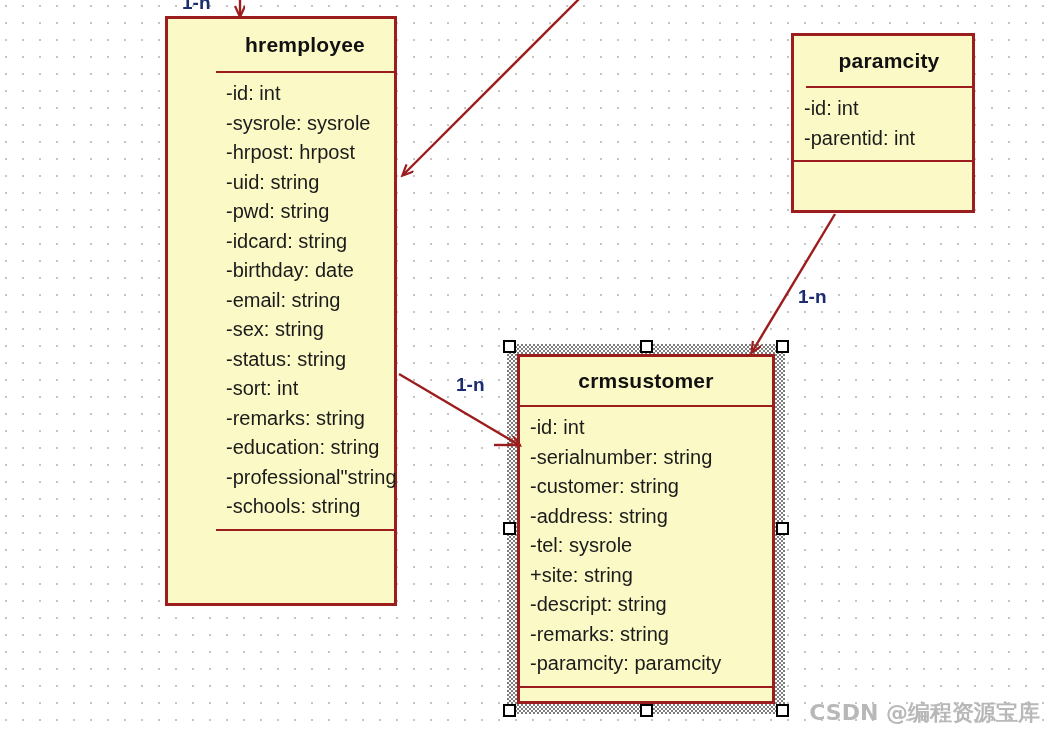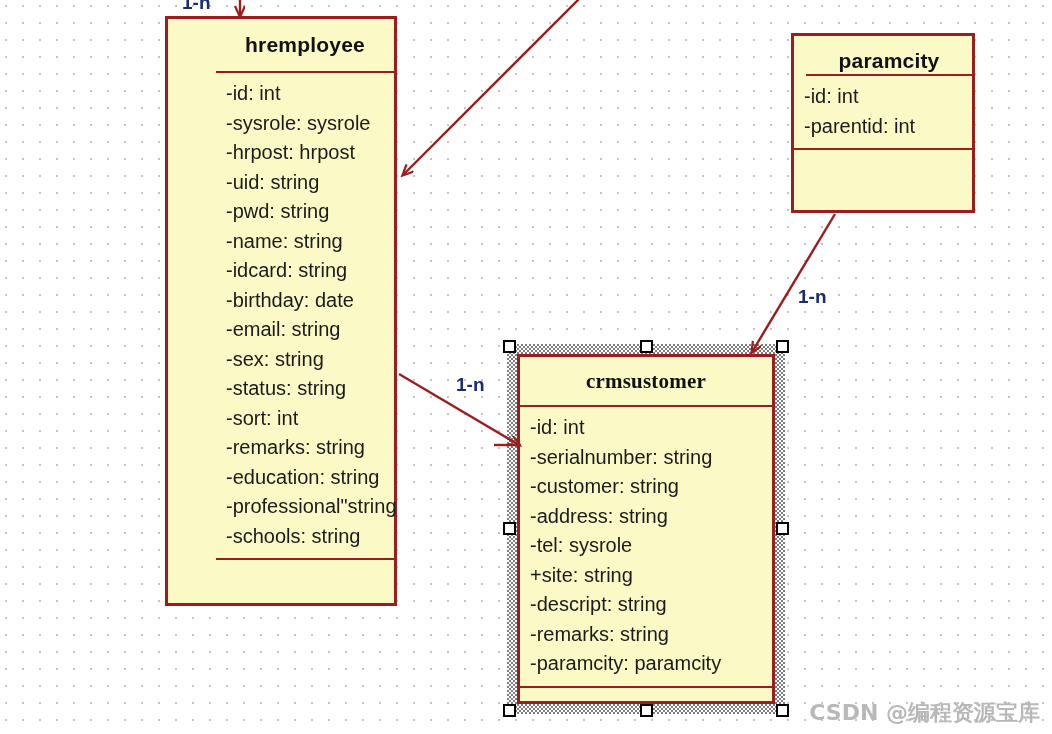--- a/index.html
+++ b/index.html
@@ -69,30 +69,30 @@
   }
   #class-hremployee .uml-title { height: 54px; line-height: 40px; }
 
   
   #class-paramcity {
     left: 791px;
     top: 33px;
     width: 184px;
     height: 180px;
   }
-  #class-paramcity .uml-title { height: 40px; line-height: 38px; margin-left: 12px; }
+  #class-paramcity .uml-title { height: 52px; line-height: 38px; margin-left: 12px; }
 
   
   #class-crmsustomer {
     left: 517px;
     top: 354px;
     width: 258px;
     height: 350px;
   }
-  #class-crmsustomer .uml-title { height: 50px; line-height: 36px; font-family: Liberation Serif, serif; }
+  #class-crmsustomer .uml-title { height: 50px; line-height: 36px; }
 
   
   #selection-frame {
     position: absolute;
     left: 507px;
     top: 344px;
     width: 278px;
     height: 370px;
     box-sizing: border-box;
     border: 10px solid transparent;
@@ -191,21 +191,20 @@
   <div class="sel-handle" style="left:776px;  top:704px;"></div>
 
   <div class="uml-class" id="class-hremployee">
     <div class="uml-title">hremployee</div>
     <div class="uml-attrs">
       <div class="uml-attr">-id: int</div>
       <div class="uml-attr">-sysrole: sysrole</div>
       <div class="uml-attr">-hrpost: hrpost</div>
       <div class="uml-attr">-uid: string</div>
       <div class="uml-attr">-pwd: string</div>
-      <div class="uml-attr">-name: string</div>
       <div class="uml-attr">-idcard: string</div>
       <div class="uml-attr">-birthday: date</div>
       <div class="uml-attr">-email: string</div>
       <div class="uml-attr">-sex: string</div>
       <div class="uml-attr">-status: string</div>
       <div class="uml-attr">-sort: int</div>
       <div class="uml-attr">-remarks: string</div>
       <div class="uml-attr">-education: string</div>
       <div class="uml-attr">-professional"string</div>
       <div class="uml-attr">-schools: string</div>

